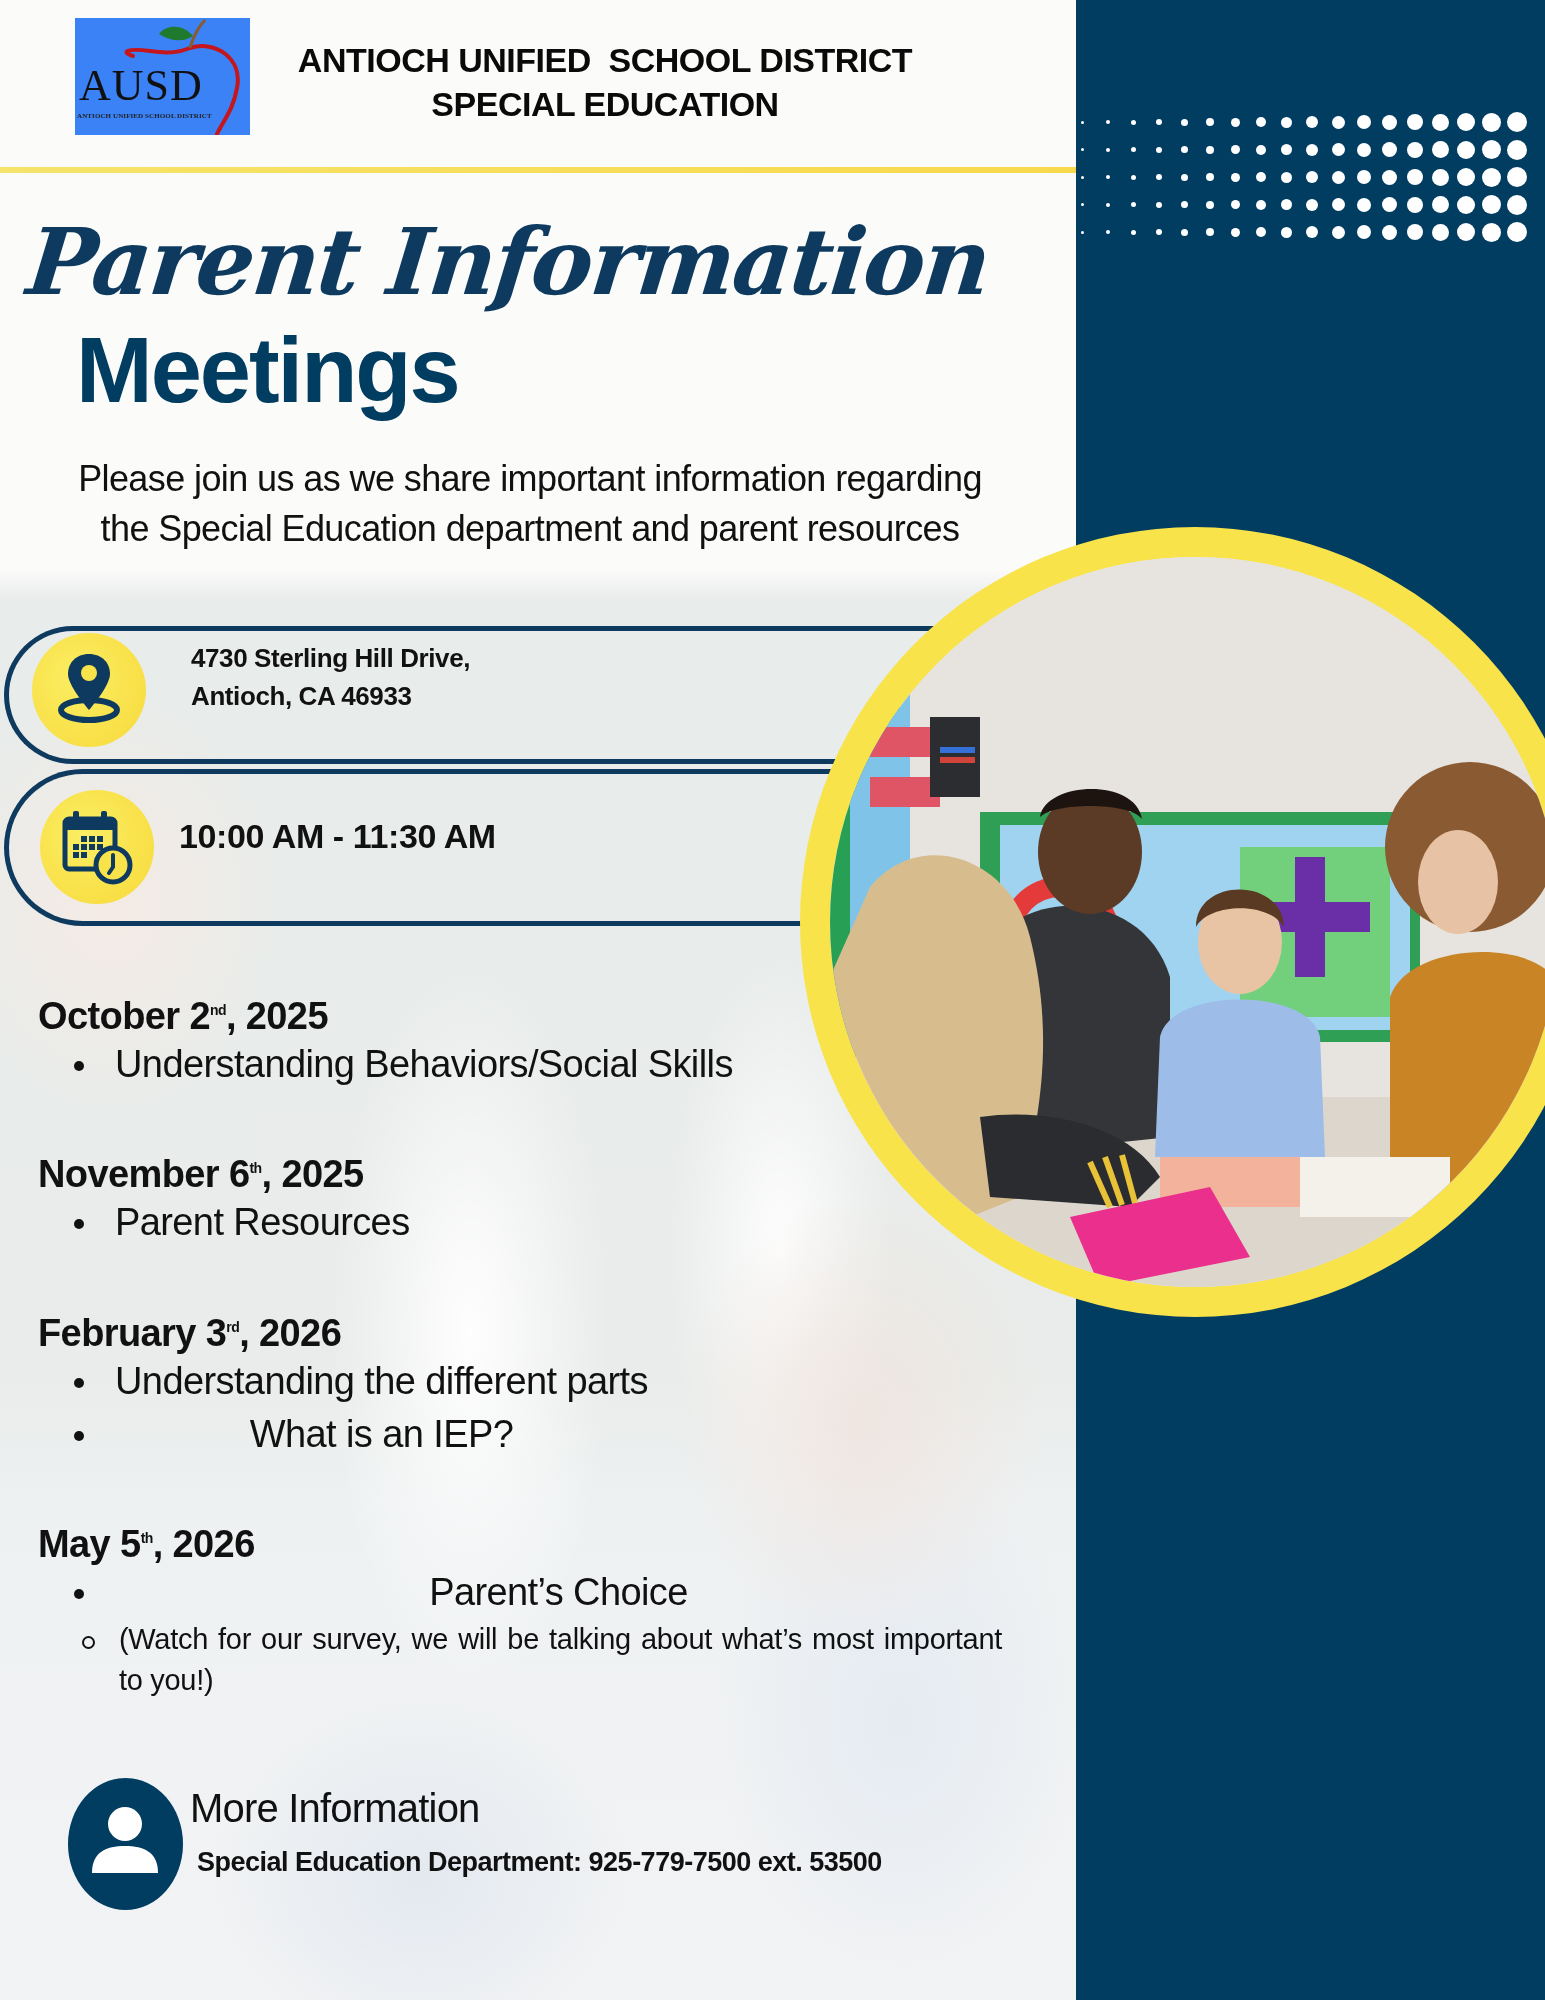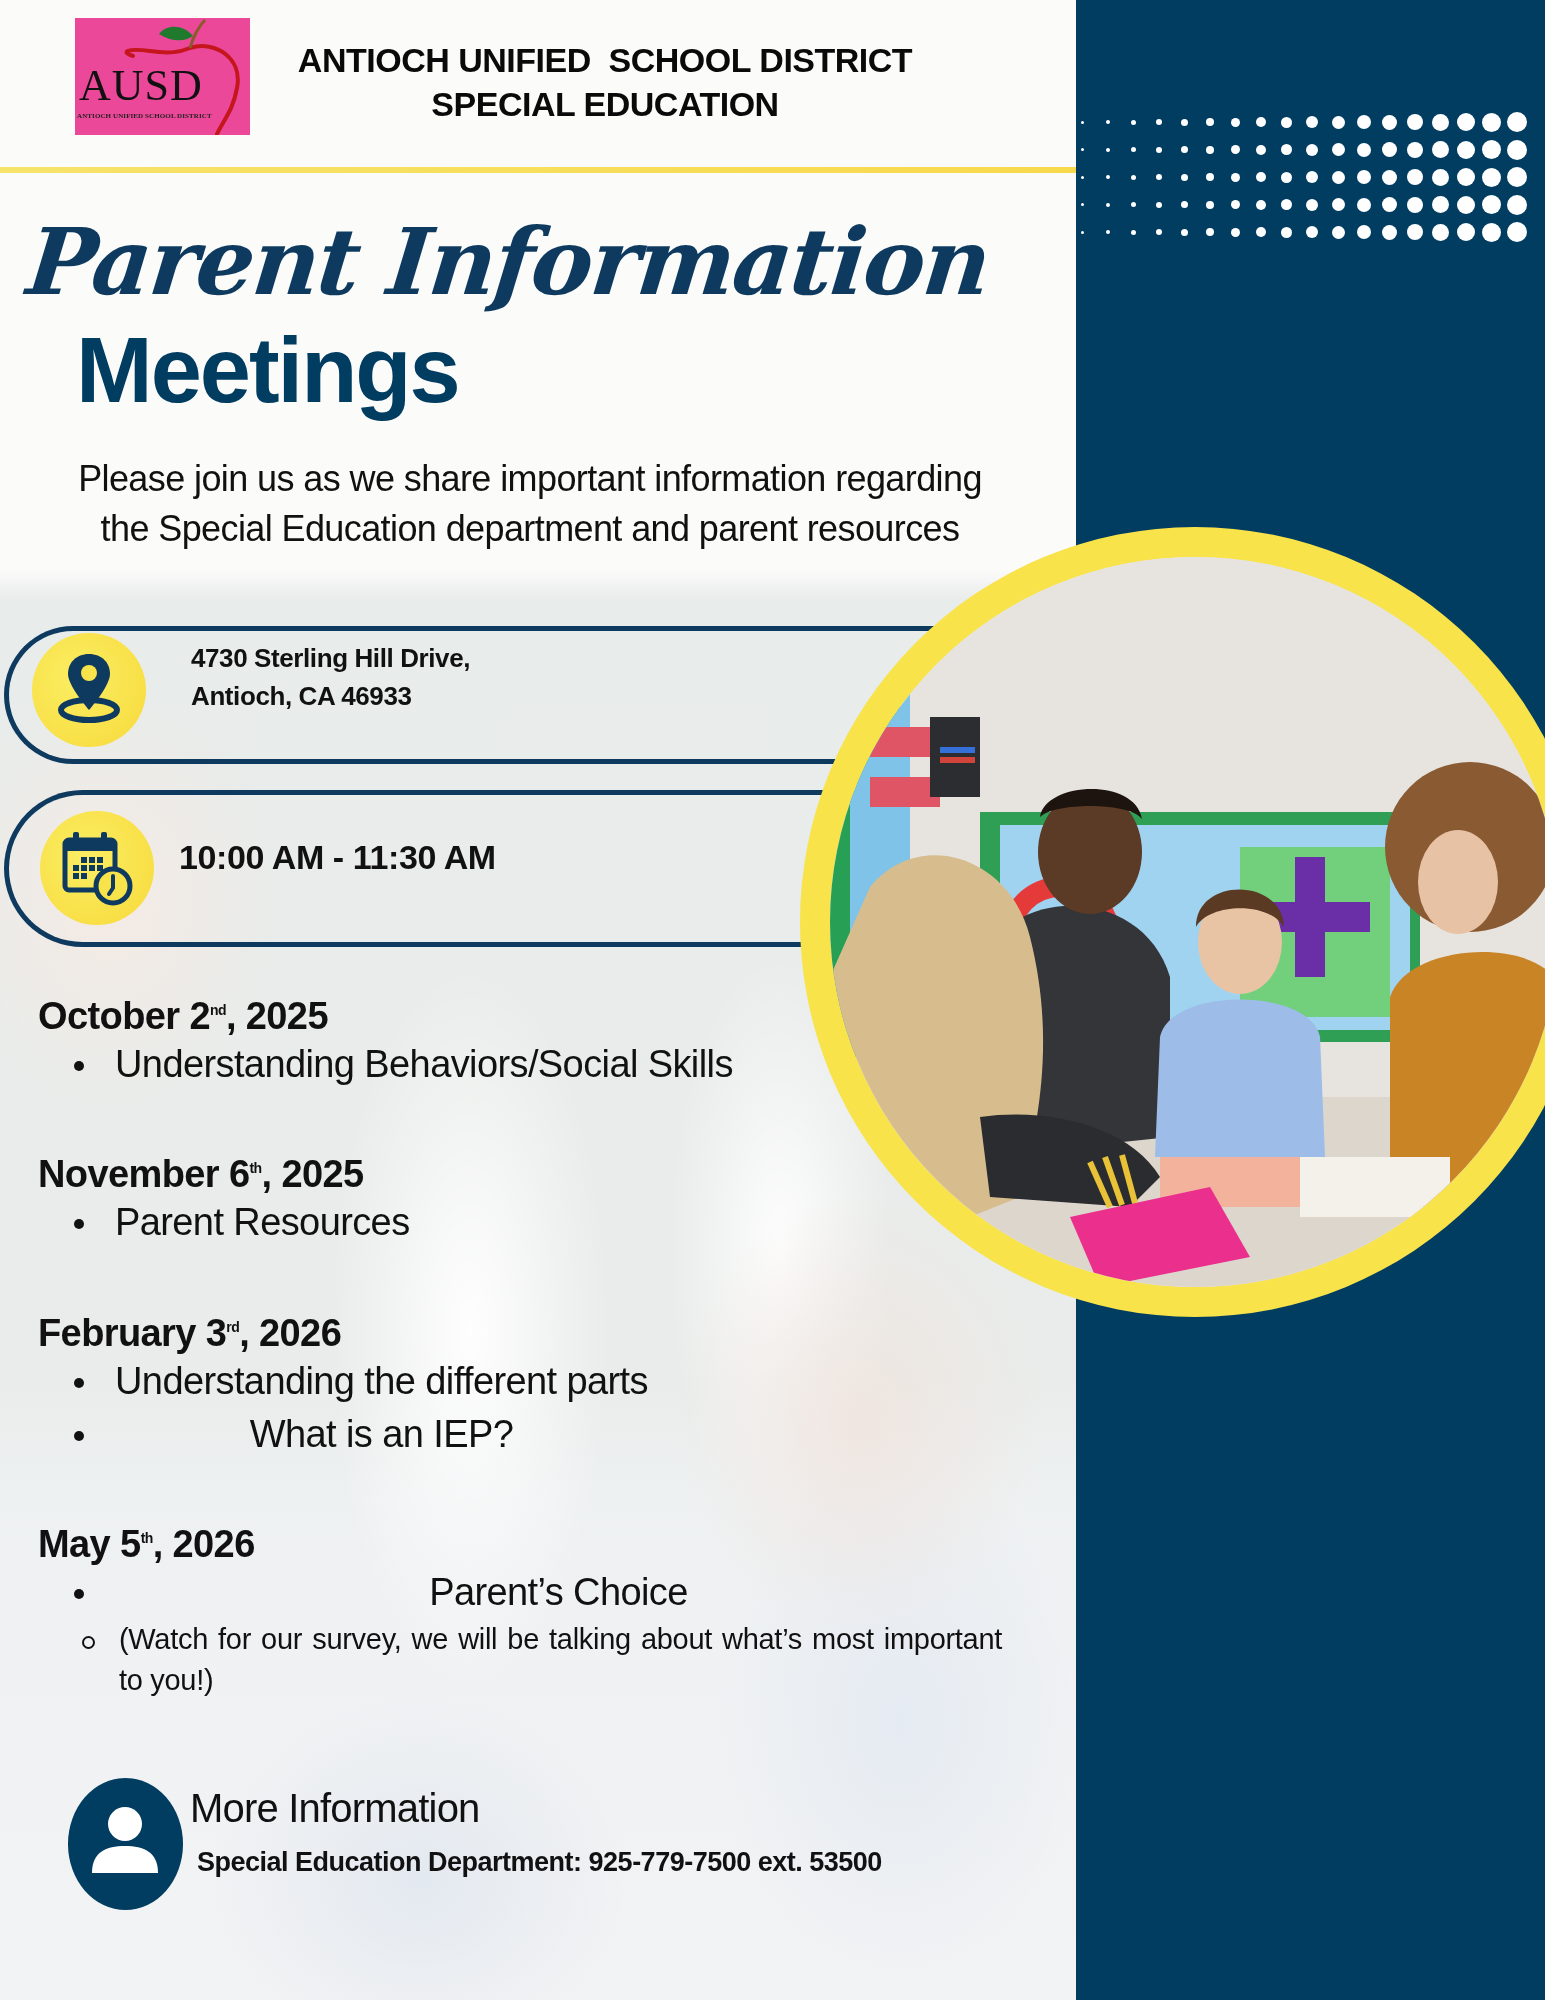--- a/index.html
+++ b/index.html
@@ -28,21 +28,21 @@
   .navy-col {
     position: absolute; left: 1076px; top: 0; width: 469px; height: 2000px;
     background: #013c61;
   }
   .dot-grid { position: absolute; left: 0; top: 0; width: 469px; height: 260px; }
   .dot { position: absolute; background: #fff; border-radius: 50%; }
 
   
   .logo {
     position: absolute; left: 75px; top: 18px; width: 175px; height: 117px;
-    background: #ec4899;
+    background: #3b82f6;
   }
   .logo svg { position: absolute; left: 0; top: 0; }
   .logo-letters {
     position: absolute; left: 4px; top: 42px; width: 160px;
     font-family: "Liberation Serif", serif; font-size: 44px; letter-spacing: 1px;
     color: #111; text-align: left;
   }
   .logo-sub {
     position: absolute; left: 2px; top: 94px; width: 168px;
     font-family: "Liberation Serif", serif; font-size: 7px; font-weight: bold;
@@ -75,21 +75,21 @@
     text-align: center; font-size: 36px; line-height: 50px; color: #111;
     letter-spacing: -0.6px;
   }
 
   
   .pill {
     position: absolute; left: 4px; border: 5px solid #0d3a5e;
     border-right: none; border-radius: 80px 0 0 80px;
   }
   .pill-location { top: 626px; width: 960px; height: 138px; }
-  .pill-time { top: 790px; width: 860px; height: 157px; }
+  .pill-time { top: 769px; width: 860px; height: 157px; }
   .pill-icon {
     position: absolute; border-radius: 50%;
     background: radial-gradient(circle at 40% 40%, #fbee63, #f7d93a);
     display: flex; align-items: center; justify-content: center;
   }
   .pill-location .pill-icon { left: 23px; top: 2px; width: 114px; height: 114px; }
   .pill-time .pill-icon { left: 31px; top: 16px; width: 114px; height: 114px; }
   .location-text {
     position: absolute; left: 182px; top: 8px;
     font-weight: bold; font-size: 26px; line-height: 38px; color: #111; letter-spacing: -0.4px;

